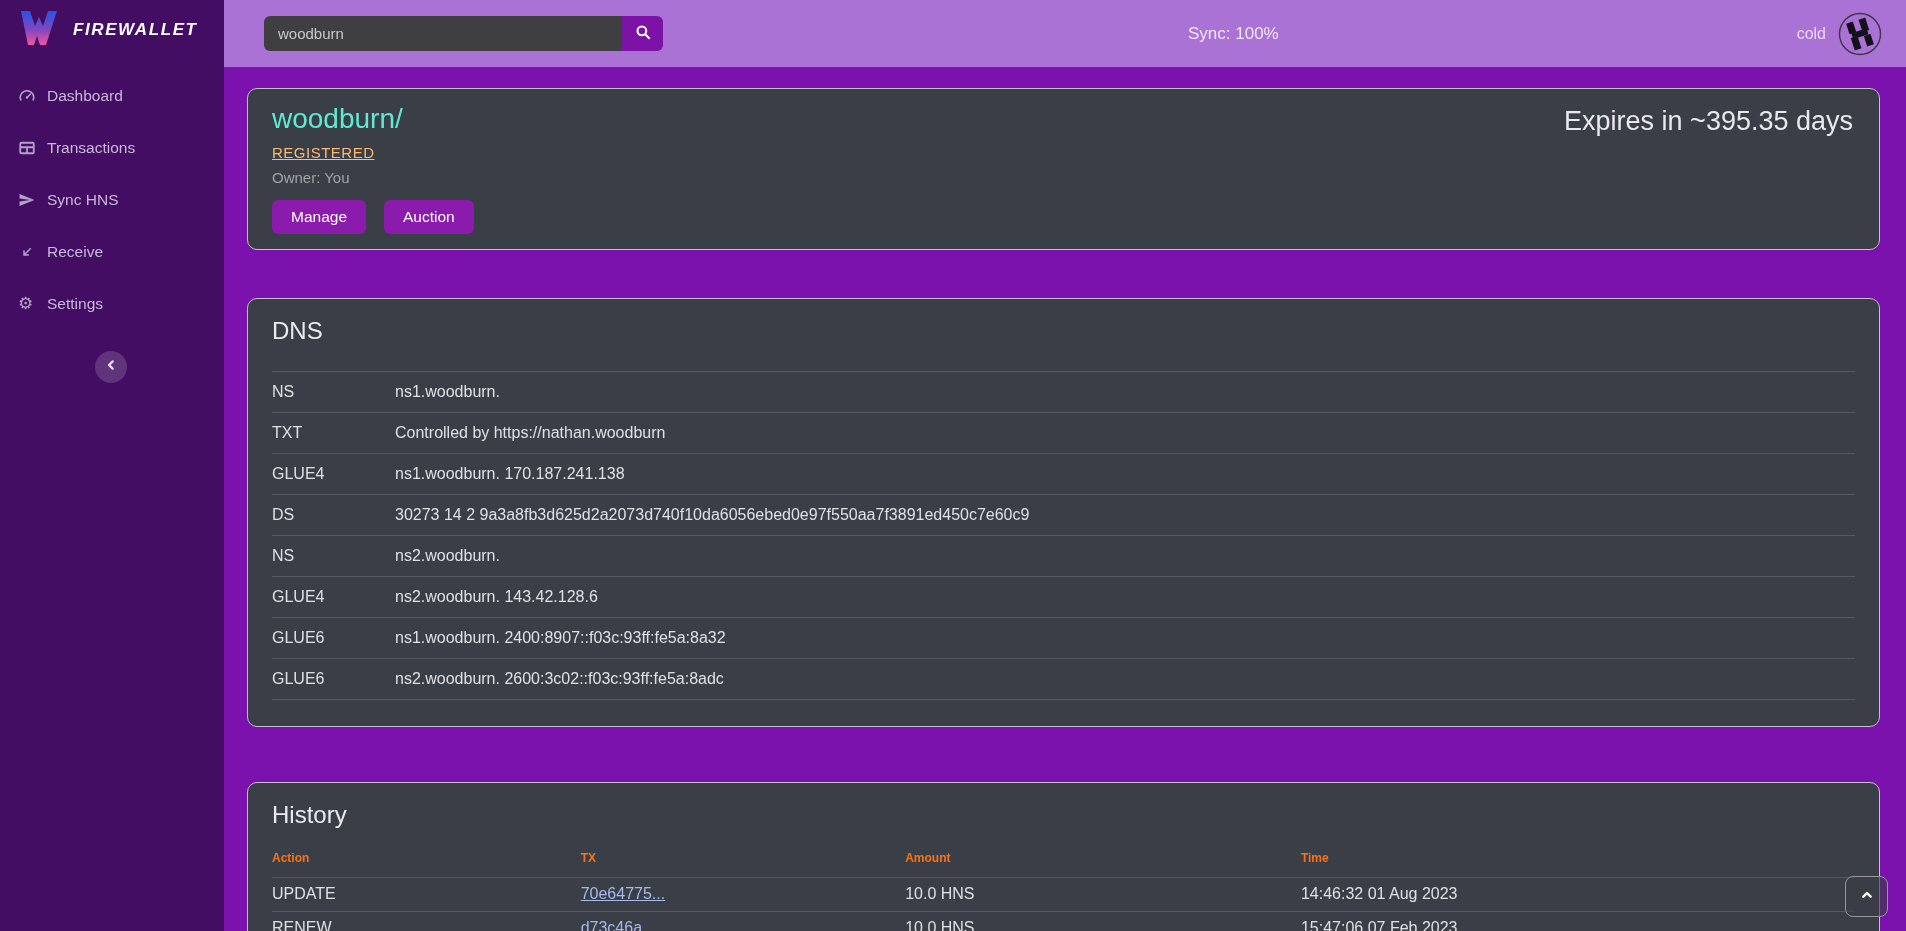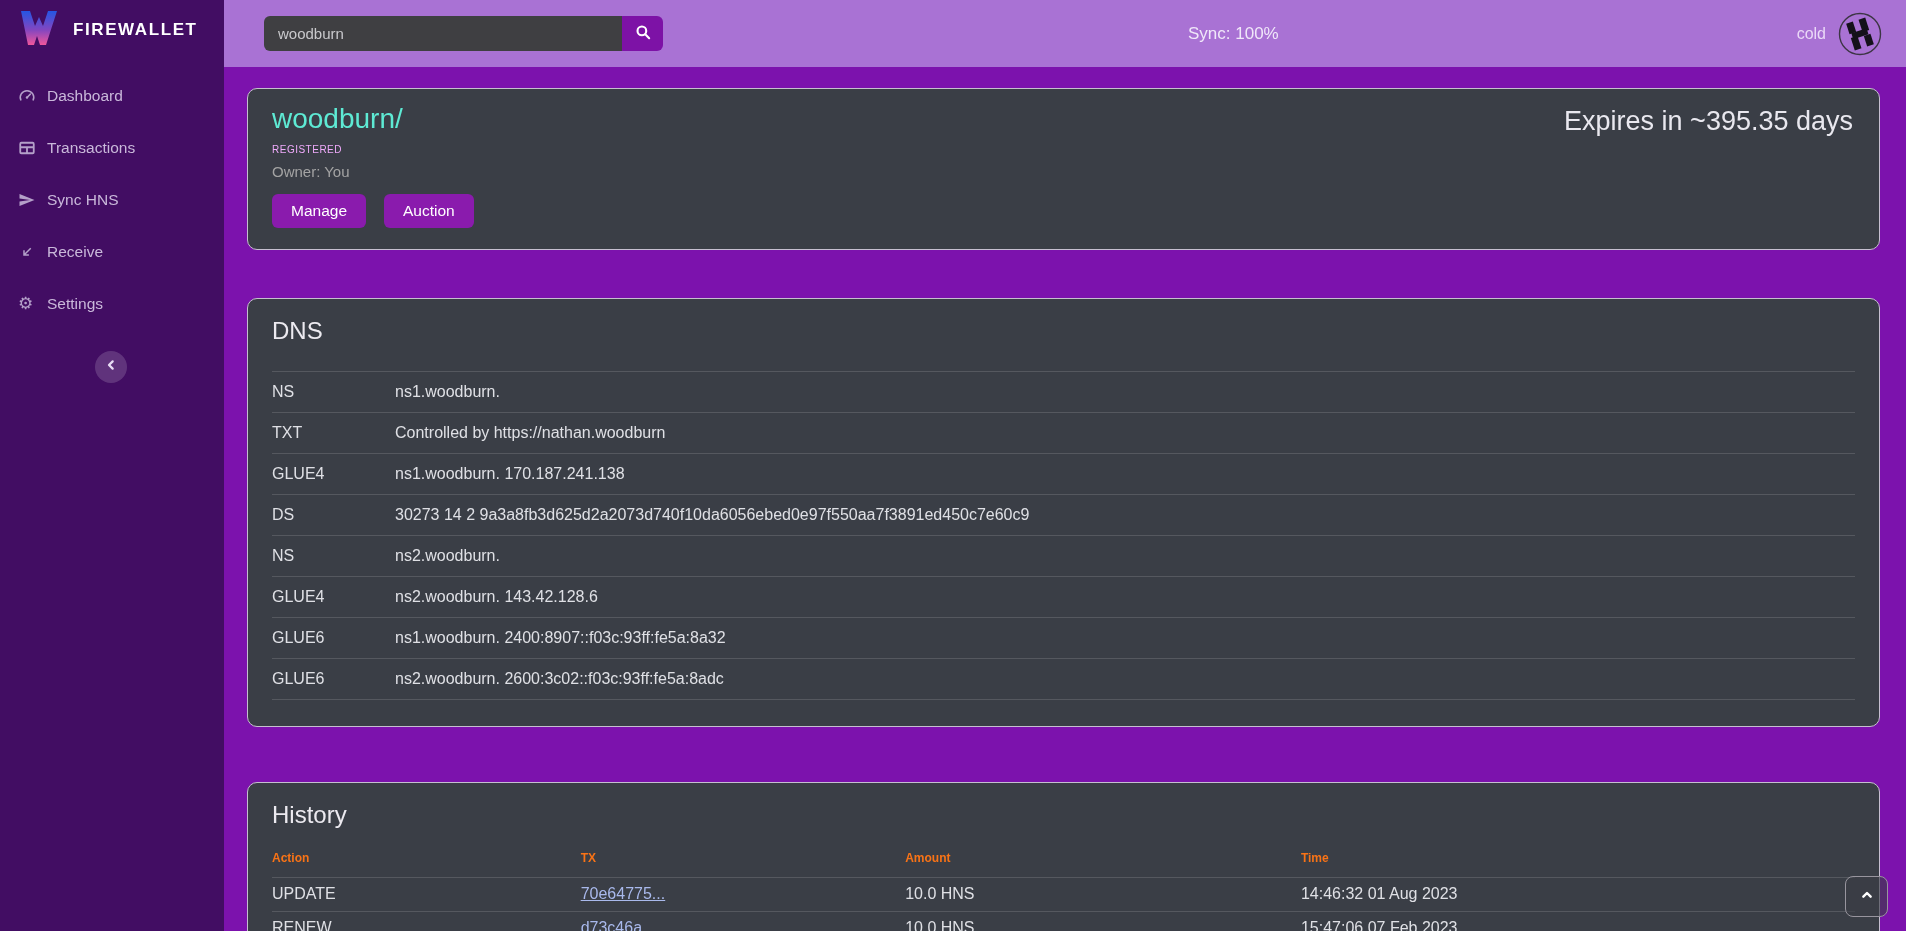--- a/index.html
+++ b/index.html
@@ -8,21 +8,21 @@
     width:1906px; height:931px; overflow:hidden; position:relative;
     font-family:"Liberation Sans", sans-serif;
     background:#7c12ad;
   }
 
   
   .sidebar {
     position:fixed; left:0; top:0; width:224px; height:931px;
     background:#420d63; z-index:5;
   }
-  .logo-row { display:flex; align-items:center; gap:13px; padding:4px 0 0 16px; height:56px; }
+  .logo-row { display:flex; align-items:center; gap:13px; padding:4px 0 0 16px; height:56px;font-style:italic; }
   .brand-name { color:#ffffff; font-weight:700; font-size:17px; letter-spacing:1.6px; }
   .nav { margin-top:14px; }
   .nav-item {
     display:flex; align-items:center; gap:11px; height:52px; padding-left:18px;
     color:#c9b8da; font-size:15.5px; cursor:pointer;
   }
   .nav-item .nicon { width:18px; height:18px; color:#b4a0c9; flex:0 0 18px; }
   .collapse-btn {
     position:absolute; left:95px; top:351px; width:32px; height:32px; border-radius:50%;
     background:rgba(255,255,255,0.16); display:flex; align-items:center; justify-content:center;
@@ -53,21 +53,21 @@
   .main {
     position:absolute; left:224px; top:67px; width:1682px; height:864px;
     background:#7c12ad; overflow:hidden;
   }
   .card {
     margin-left:23px; width:1633px; background:#3a3e46;
     border:1px solid #c6bfd0; border-radius:10px; color:#e8e9ed; position:relative;
   }
   .name-card { margin-top:21px; height:162px; padding:14px 24px; }
   .name-title { margin:0; font-size:28px; font-weight:500; color:#5eead4; }
-  .name-status { margin-top:9px; font-size:10px; color:#f0abfc; letter-spacing:0.5px; }
+  .name-status { margin-top:9px; font-size:15px; color:#fdba74; letter-spacing:0.5px;text-decoration:underline; }
   .name-owner  { margin-top:8px; font-size:15px; color:#a3a3a3; }
   .btn-row { margin-top:14px; display:flex; gap:18px; }
   .pbtn {
     background:#8a1bad; color:#fff; border:none; border-radius:6px;
     padding:8px 19px; font-size:15.5px; cursor:pointer; font-family:"Liberation Sans", sans-serif;
   }
   .expires { position:absolute; right:26px; top:17px; font-size:27px; color:#e9e8ef; }
 
   .dns-card { margin-top:48px; height:429px; padding:18px 24px; }
   .card-title { margin:0; font-size:24px; font-weight:500; color:#eceaf0; }

